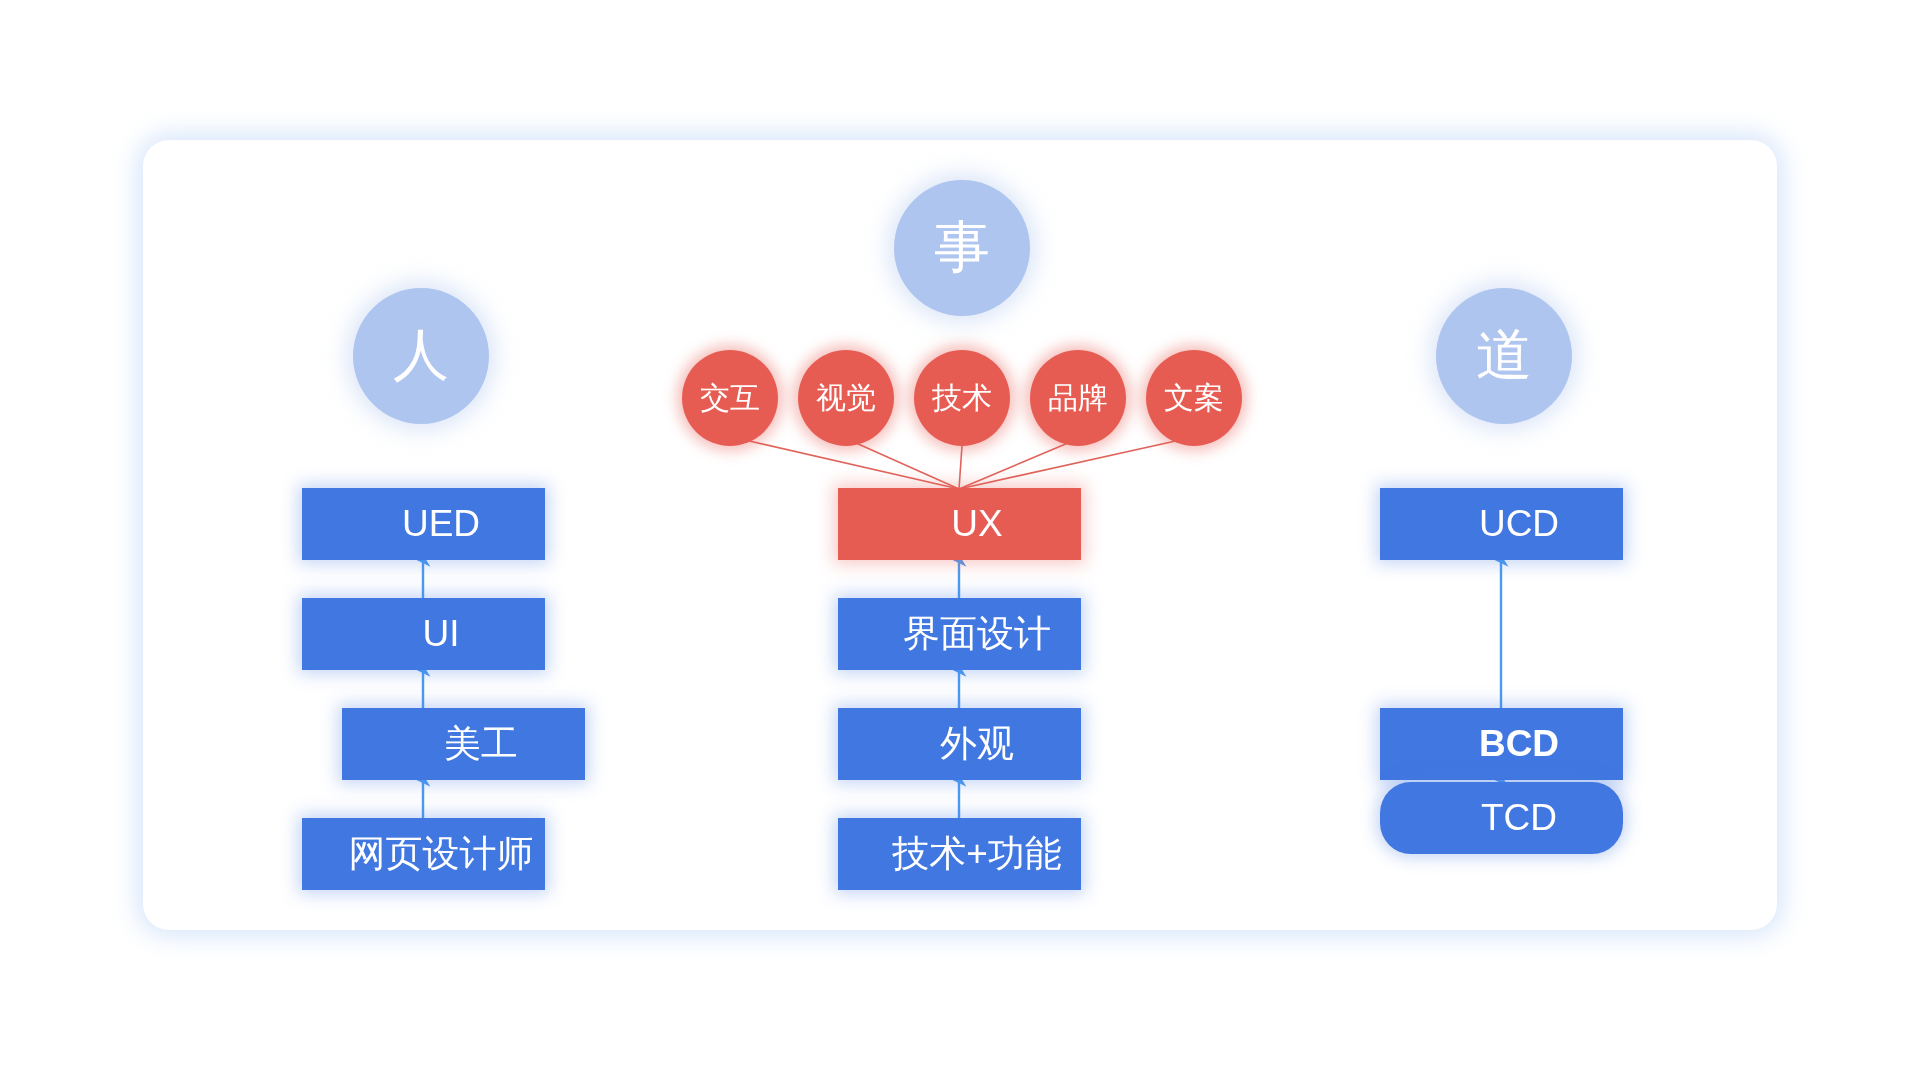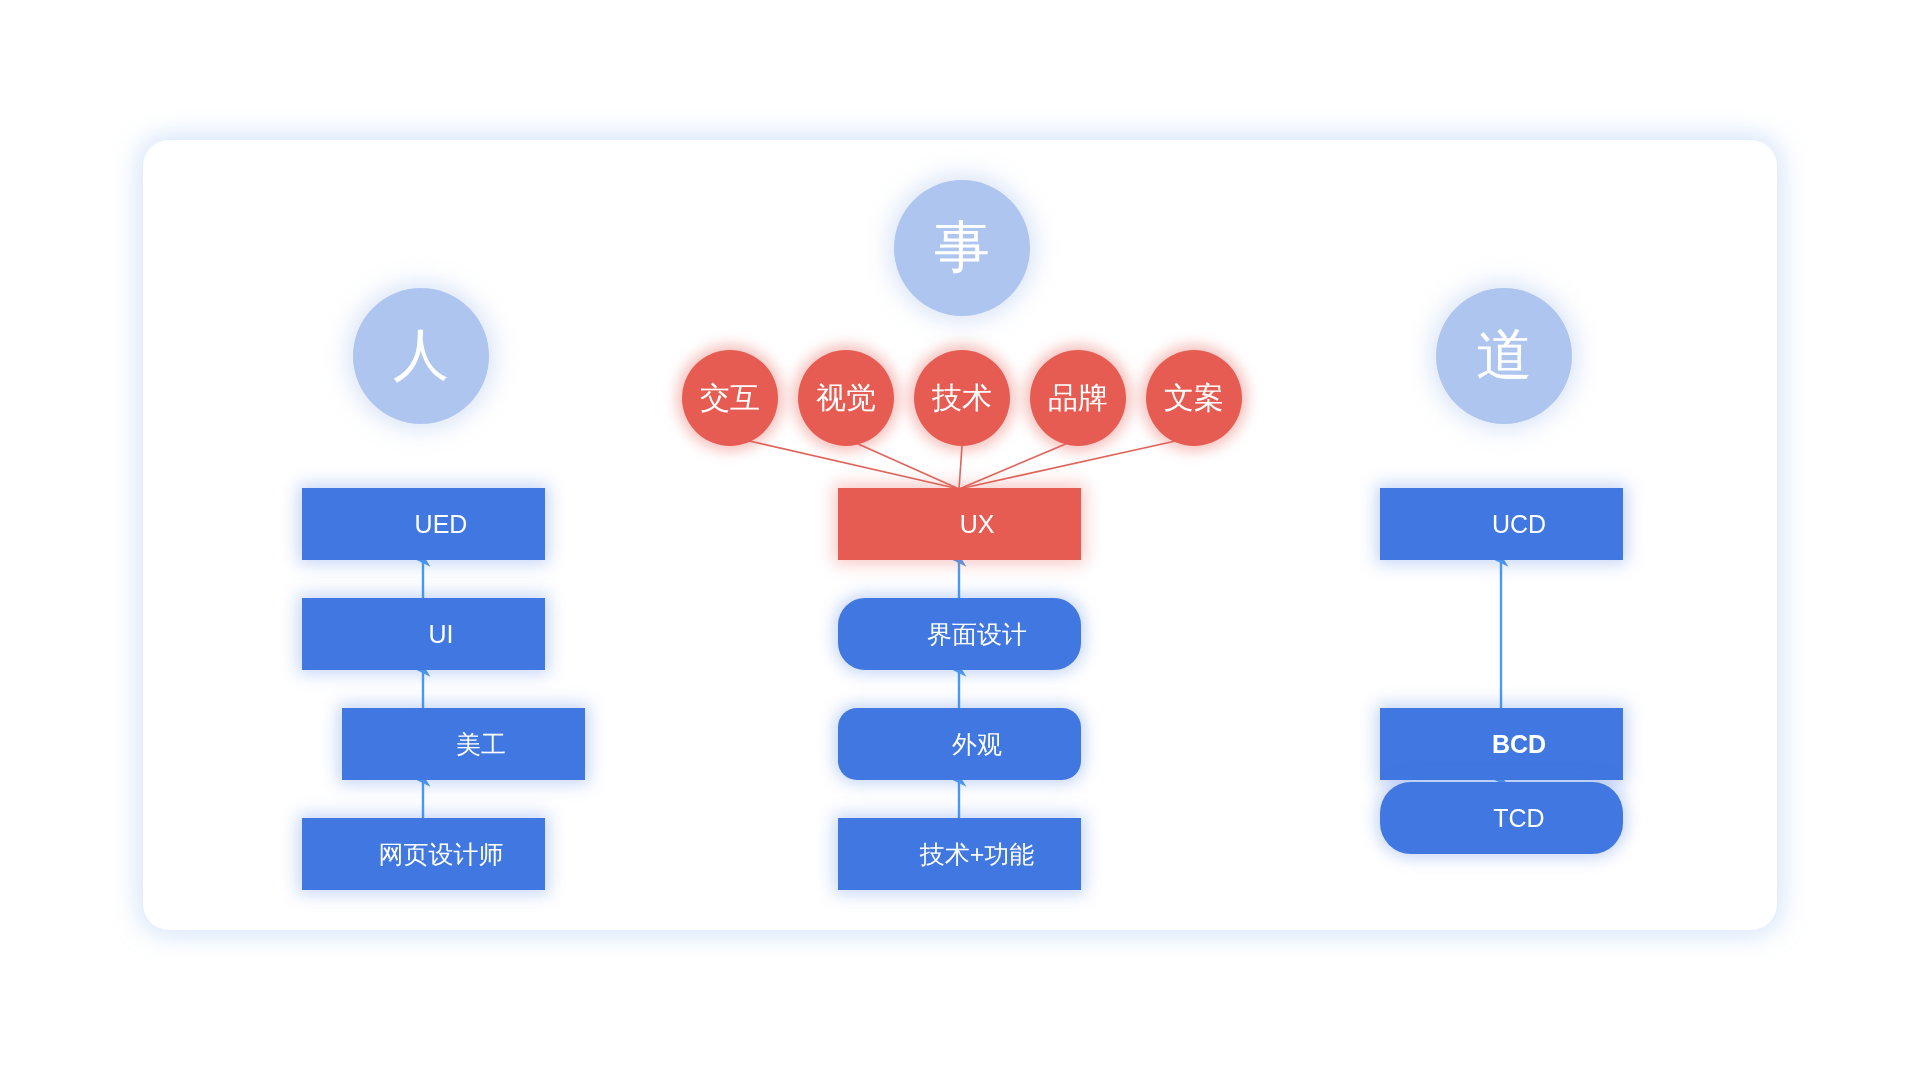--- a/index.html
+++ b/index.html
@@ -49,21 +49,21 @@
     font-weight:400;
     box-shadow:0 0 14px 5px rgba(231,92,82,.40);
   }
 
   
   .node{
     position:absolute;
     width:243px;height:72px;
     display:flex;align-items:center;justify-content:center;
     color:#ffffff;
-    font-size:25px;
+    font-size:37px;
     font-weight:400;
     box-sizing:border-box;
     user-select:none;
     padding-left:35px;
   }
   .node.blue{
     background:#4177e0;
     box-shadow:0 0 16px 4px rgba(65,119,224,.30);
   }
   .node.red{
@@ -141,24 +141,24 @@
       </div>
       <div class="node blue" style="left: 316px; top: 708px; margin-left: 26px;">
         <span class="label">美工</span>
       </div>
       <div class="node blue" style="left: 302px; top: 818px; text-align: center;">
         <span class="label">网页设计师</span>
       </div>
       <div class="node red" style="left: 838px; top: 488px; align-items: center;">
         <span class="label">UX</span>
       </div>
-      <div class="node blue" style="left: 838px; top: 598px; border-radius: 27px;">
+      <div class="node blue" style="left: 838px; top: 598px;">
         <span class="label">界面设计</span>
       </div>
-      <div class="node blue" style="left: 838px; top: 708px; border-radius: 19px;">
+      <div class="node blue" style="left: 838px; top: 708px;">
         <span class="label">外观</span>
       </div>
       <div class="node blue" style="left: 838px; top: 818px;">
         <span class="label">技术+功能</span>
       </div>
       <div class="node blue" style="left: 1380px; top: 488px;">
         <span class="label">UCD</span>
       </div>
       <div class="node blue" style="left: 1380px; top: 708px; font-weight: bold;">
         <span class="label">BCD</span>

